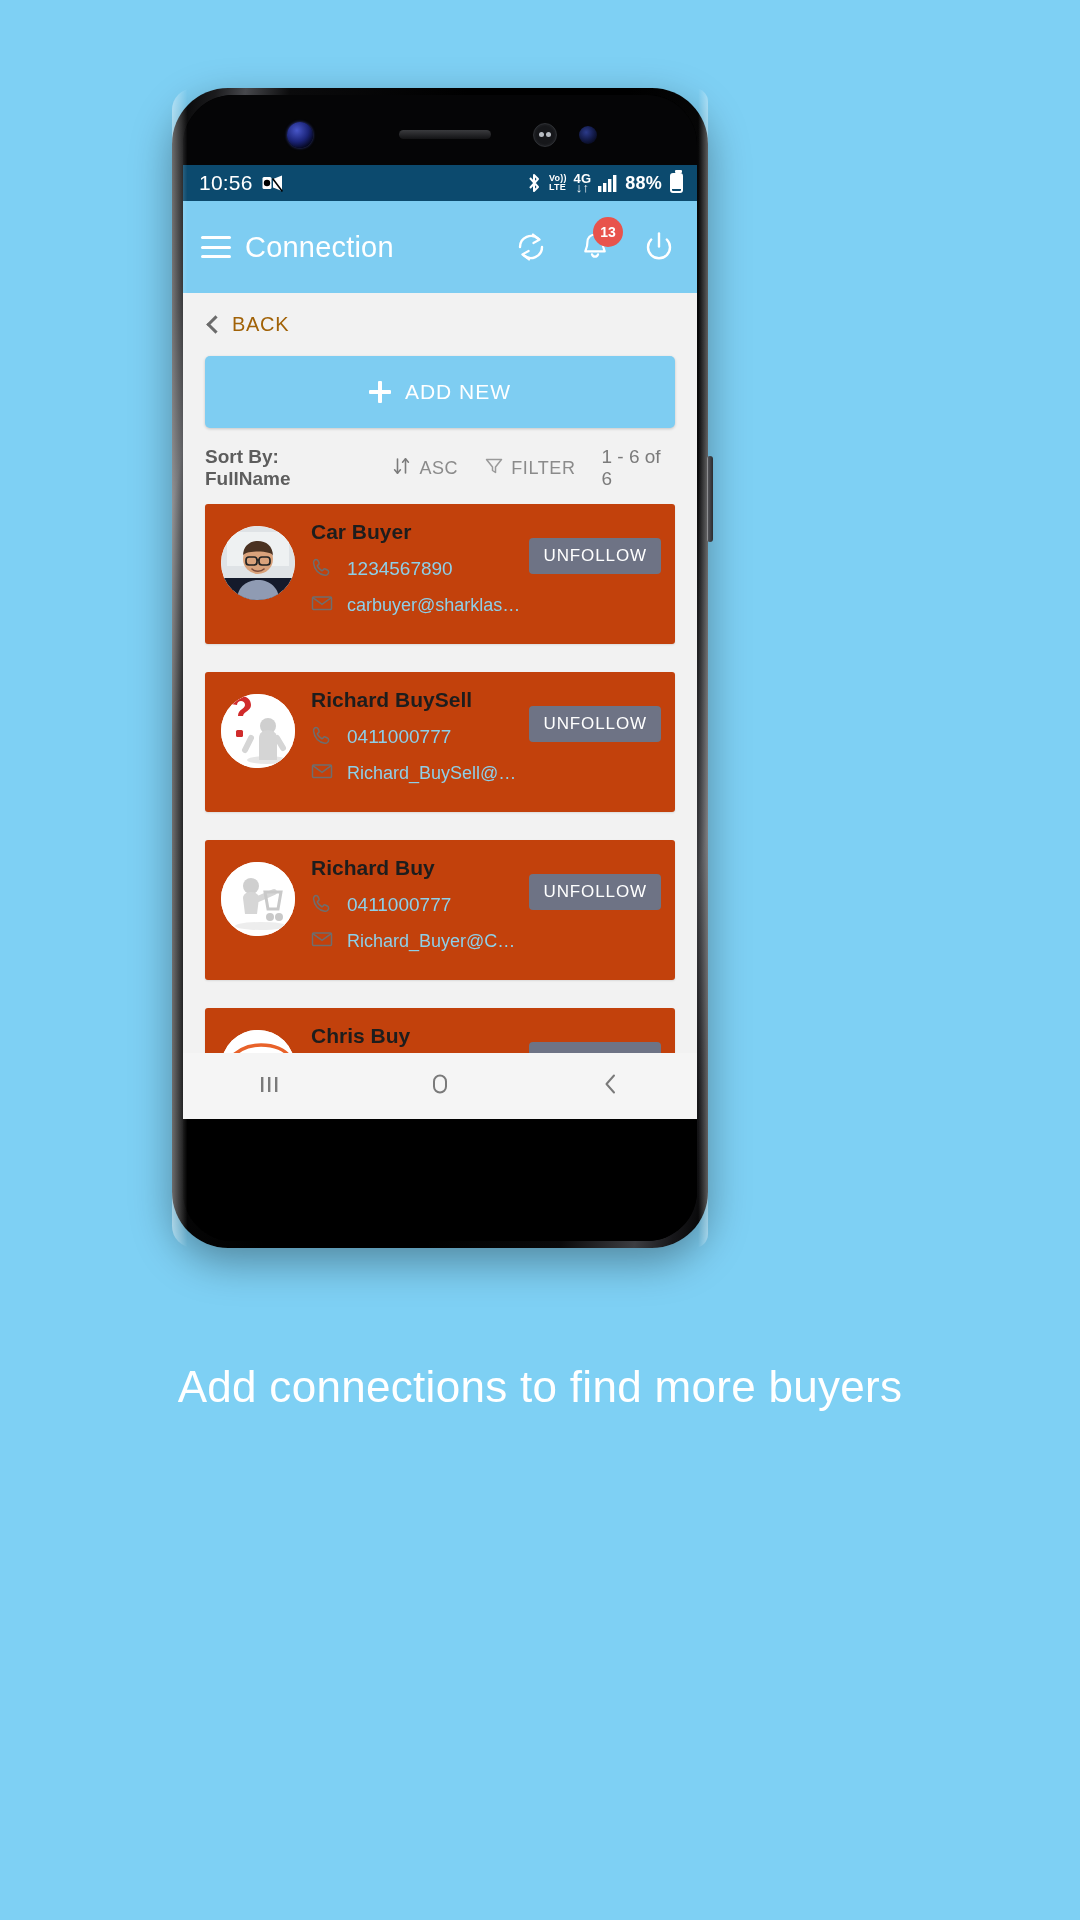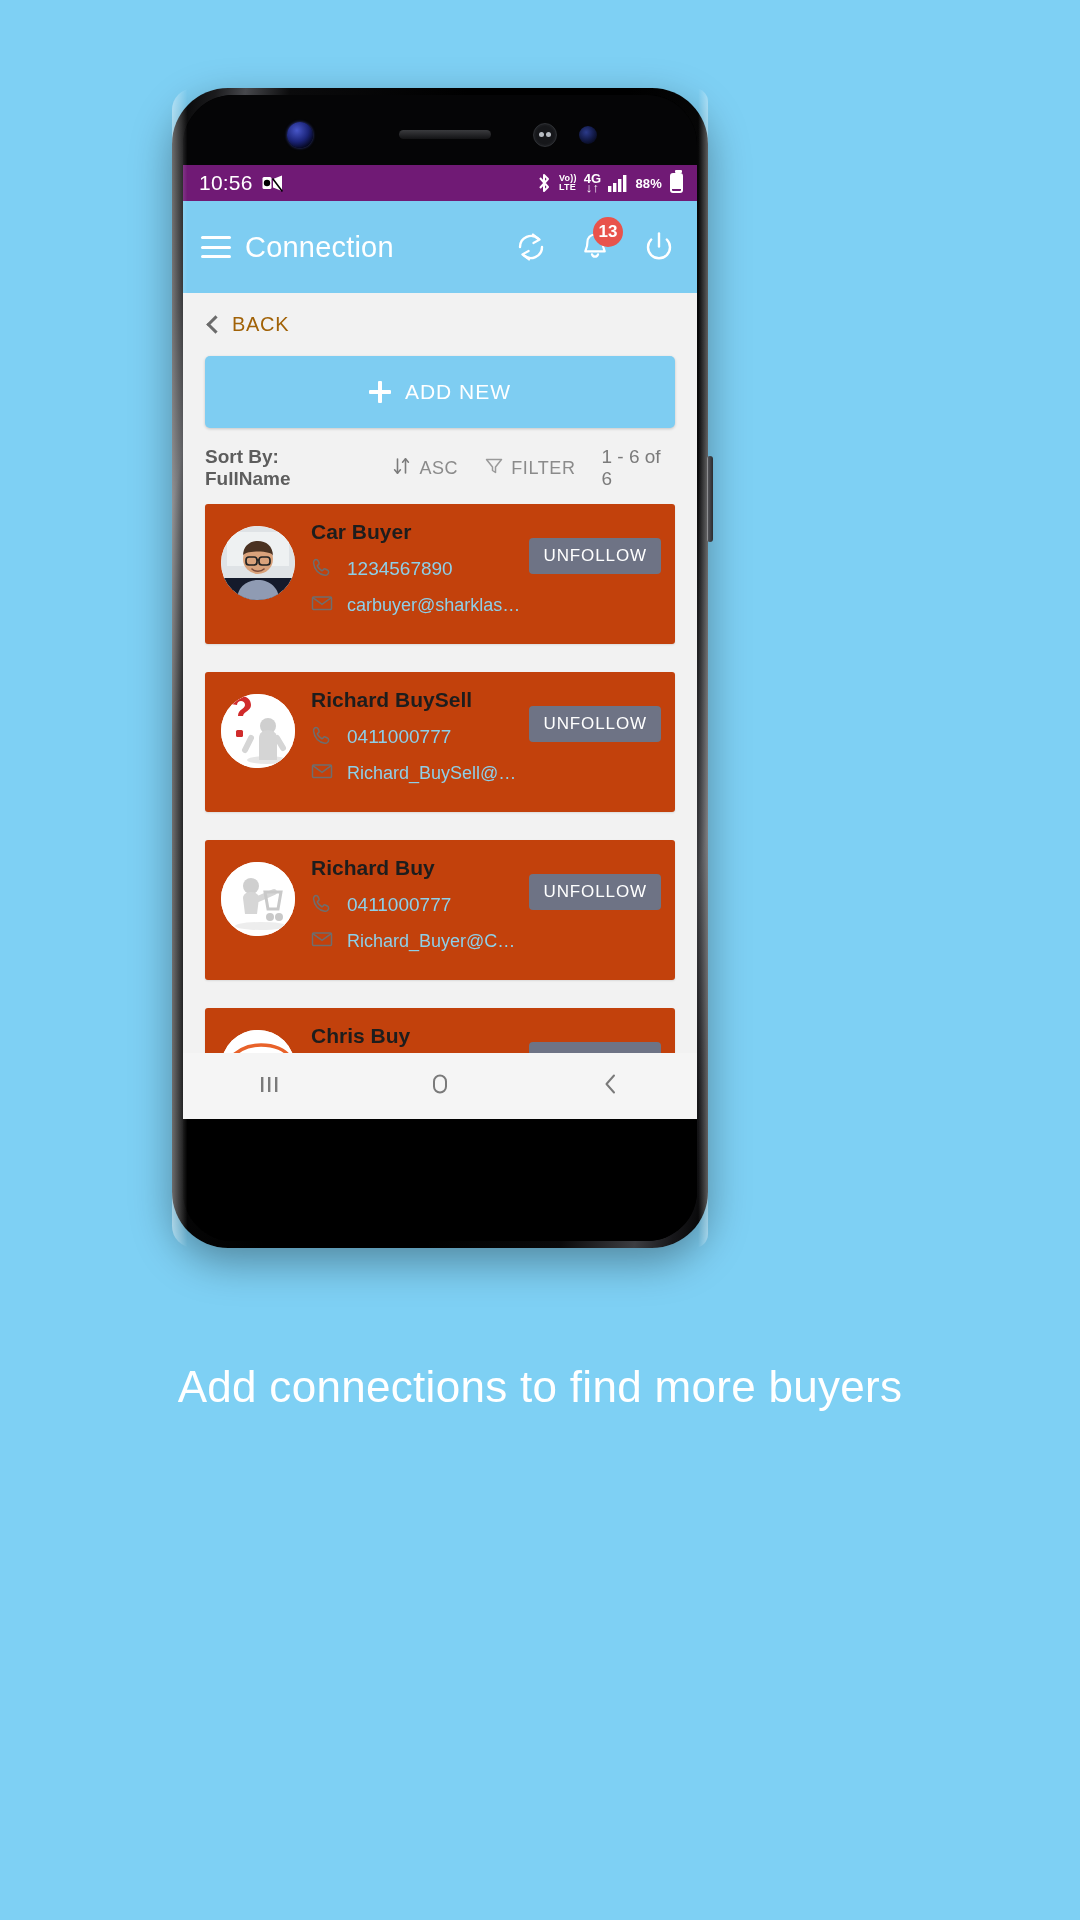--- a/index.html
+++ b/index.html
@@ -85,31 +85,31 @@
   
   .screen {
     position: relative;
     height: 954px;
     background: #f2f2f2;
     overflow: hidden;
   }
 
   
   .statusbar {
-    height: 36px; background: #701a75; color: #fff;
+    height: 36px; background: #0c4a6e; color: #fff;
     display: flex; align-items: center; padding: 0 14px 0 16px;
     font-size: 20px; letter-spacing: .2px;
   }
   .sb-left { display: flex; align-items: center; gap: 9px; }
   .sb-time { font-size: 21px; }
   .sb-right { margin-left: auto; display: flex; align-items: center; gap: 7px; }
   .sb-ico { display: inline-flex; align-items: center; }
   .volte { display: flex; flex-direction: column; line-height: 9px; font-size: 9px; font-weight: bold; }
   .fourg { display: flex; flex-direction: column; line-height: 9px; font-size: 13px; font-weight: bold; align-items:center;}
-  .sb-batt-txt { font-size: 13px; font-weight: 600; }
+  .sb-batt-txt { font-size: 18px; font-weight: 600; }
   .batt {
     width: 13px; height: 20px; border: 2px solid #fff; border-radius: 3px;
     position: relative; margin-left: 1px;
     background: linear-gradient(180deg,#fff 0%,#fff 88%,transparent 88%);
   }
   .batt:before {
     content:""; position:absolute; left:3px; top:-5px; width:7px; height:3px;
     background:#fff; border-radius:1px;
   }
 
@@ -120,21 +120,21 @@
     position: relative;
   }
   .hamburger { width: 30px; height: 22px; display:flex; flex-direction:column; justify-content:space-between; cursor:pointer;}
   .hamburger span { display:block; height:3px; background:#fff; border-radius:2px; }
   .appbar-title { color:#fff; font-size: 29px; font-weight: 400; letter-spacing:.2px; }
   .appbar-actions { margin-left:auto; display:flex; align-items:center; gap: 28px; }
   .abtn { position: relative; width: 36px; height: 36px; cursor: pointer; }
   .badge {
     position: absolute; right: -10px; top: -12px;
     min-width: 30px; height: 30px; border-radius: 50%;
-    background: #e8534c; color: #fff; font-size: 17px; font-weight: 600;
+    background: #e8534c; color: #fff; font-size: 14px; font-weight: 600;
     display: flex; align-items: center; justify-content: center;
   }
 
   
   .backrow { padding: 20px 22px 10px; display: flex; align-items: center; gap: 10px; cursor: pointer; }
   .chev-left {
     width: 13px; height: 13px; border-left: 3px solid #6b6b6b; border-bottom: 3px solid #6b6b6b;
     transform: rotate(45deg); margin-left: 4px;
   }
   .back-label { color: #a16207; font-size: 20px; letter-spacing: .7px; }

